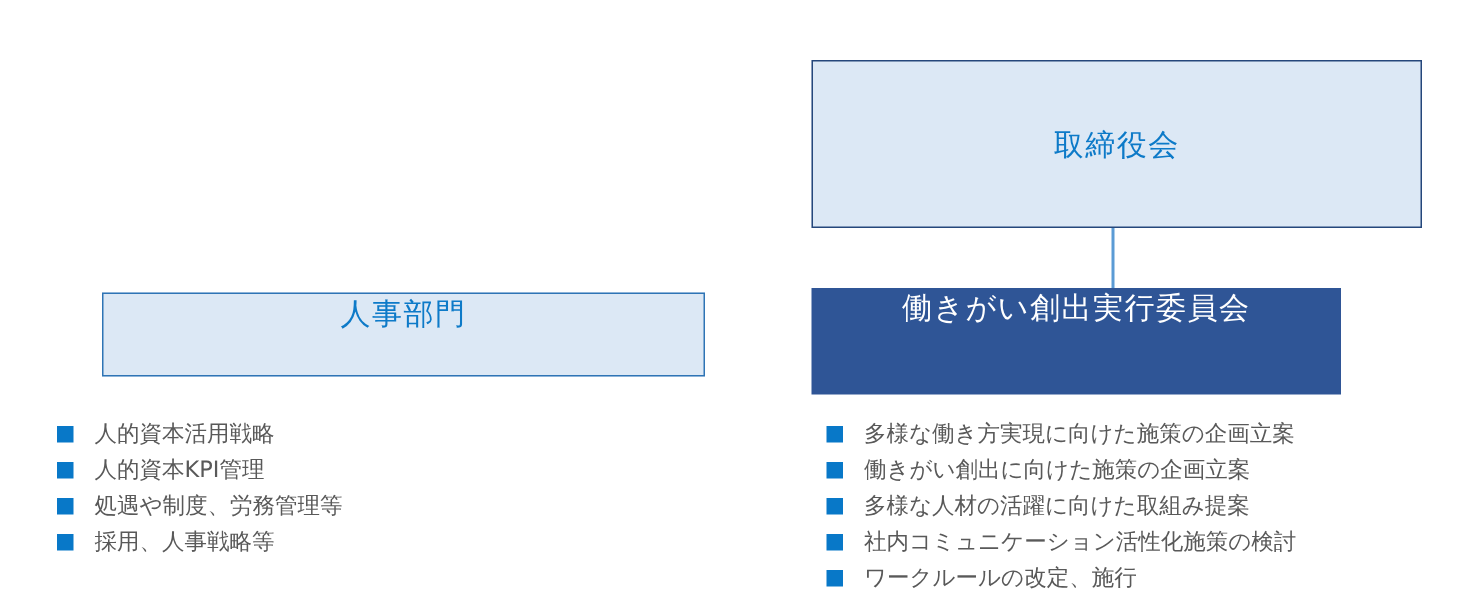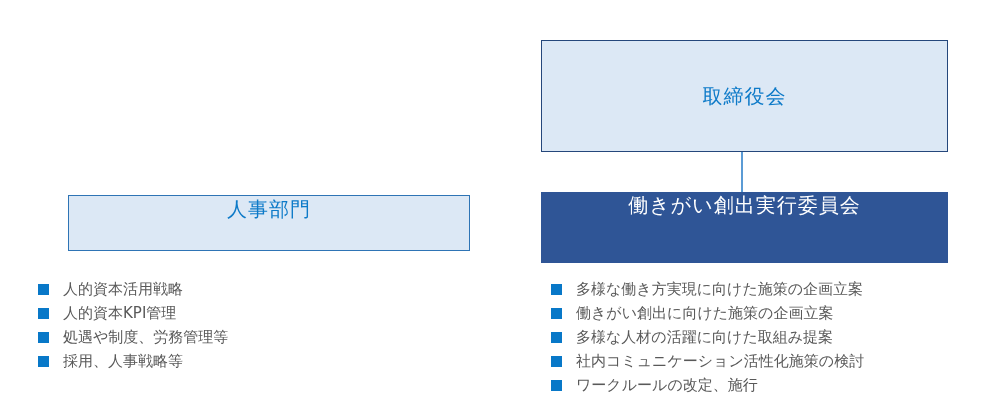--- a/index.html
+++ b/index.html
@@ -33,21 +33,21 @@
   }
   
   .hr-box {
     left:20px; top:195px; width:402px; height:56px;
     background:var(--light-box-fill,#dce8f5);
     border:1.5px solid var(--hr-border,#2e74b5);
     font-size:20px; color:var(--heading-blue,#0d7ac8); letter-spacing:1px;margin-left:48px;
   }
   
   .committee-box {
-    left:541px; top:192px; width:407px; height:71px;
+    left:541px; top:192px; width:353px; height:71px;
     background:var(--dark-box-fill,#2f5596);
     font-size:20px; color:#ffffff; letter-spacing:1px;
   }
   
   .arrow-wrap { position:absolute; left:436px; top:200px; width:103px; height:62px; }
   .arrow-wrap svg { display:block; }
   .arrow-label-svg {
     font-family:"DejaVu Sans","Liberation Sans",sans-serif;
     font-size:19px; fill:#ffffff; letter-spacing:1px;
   }

